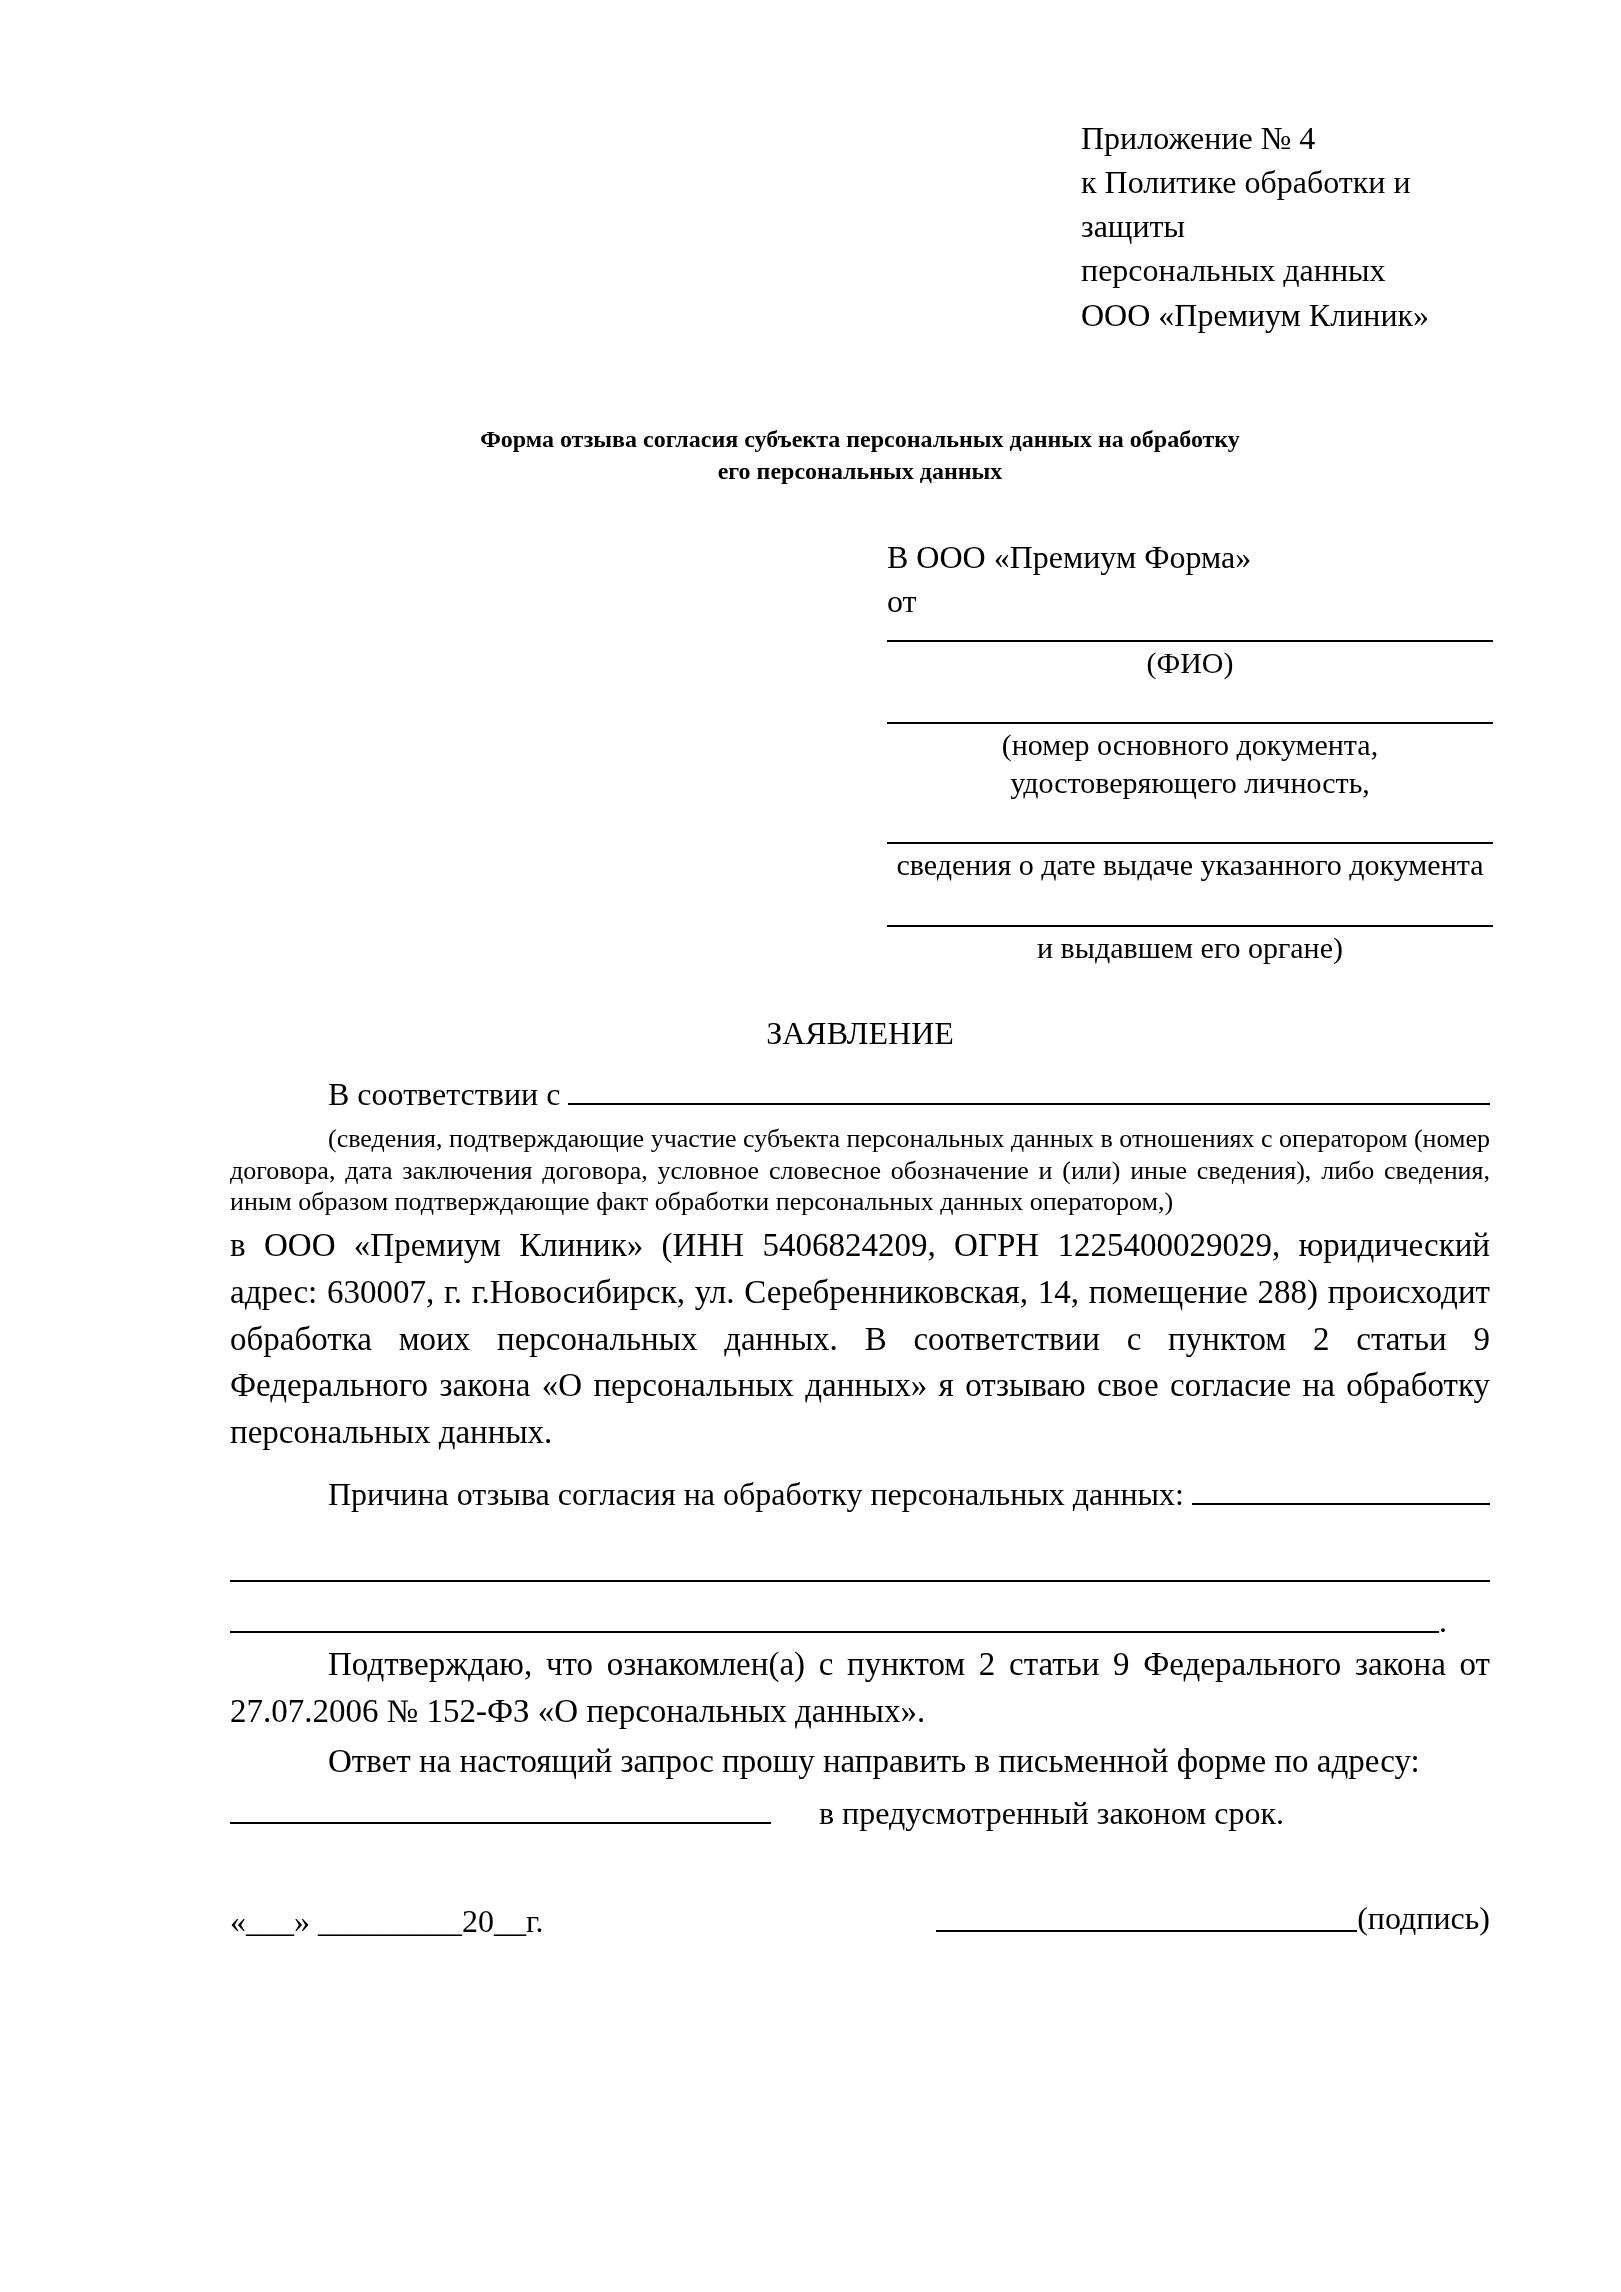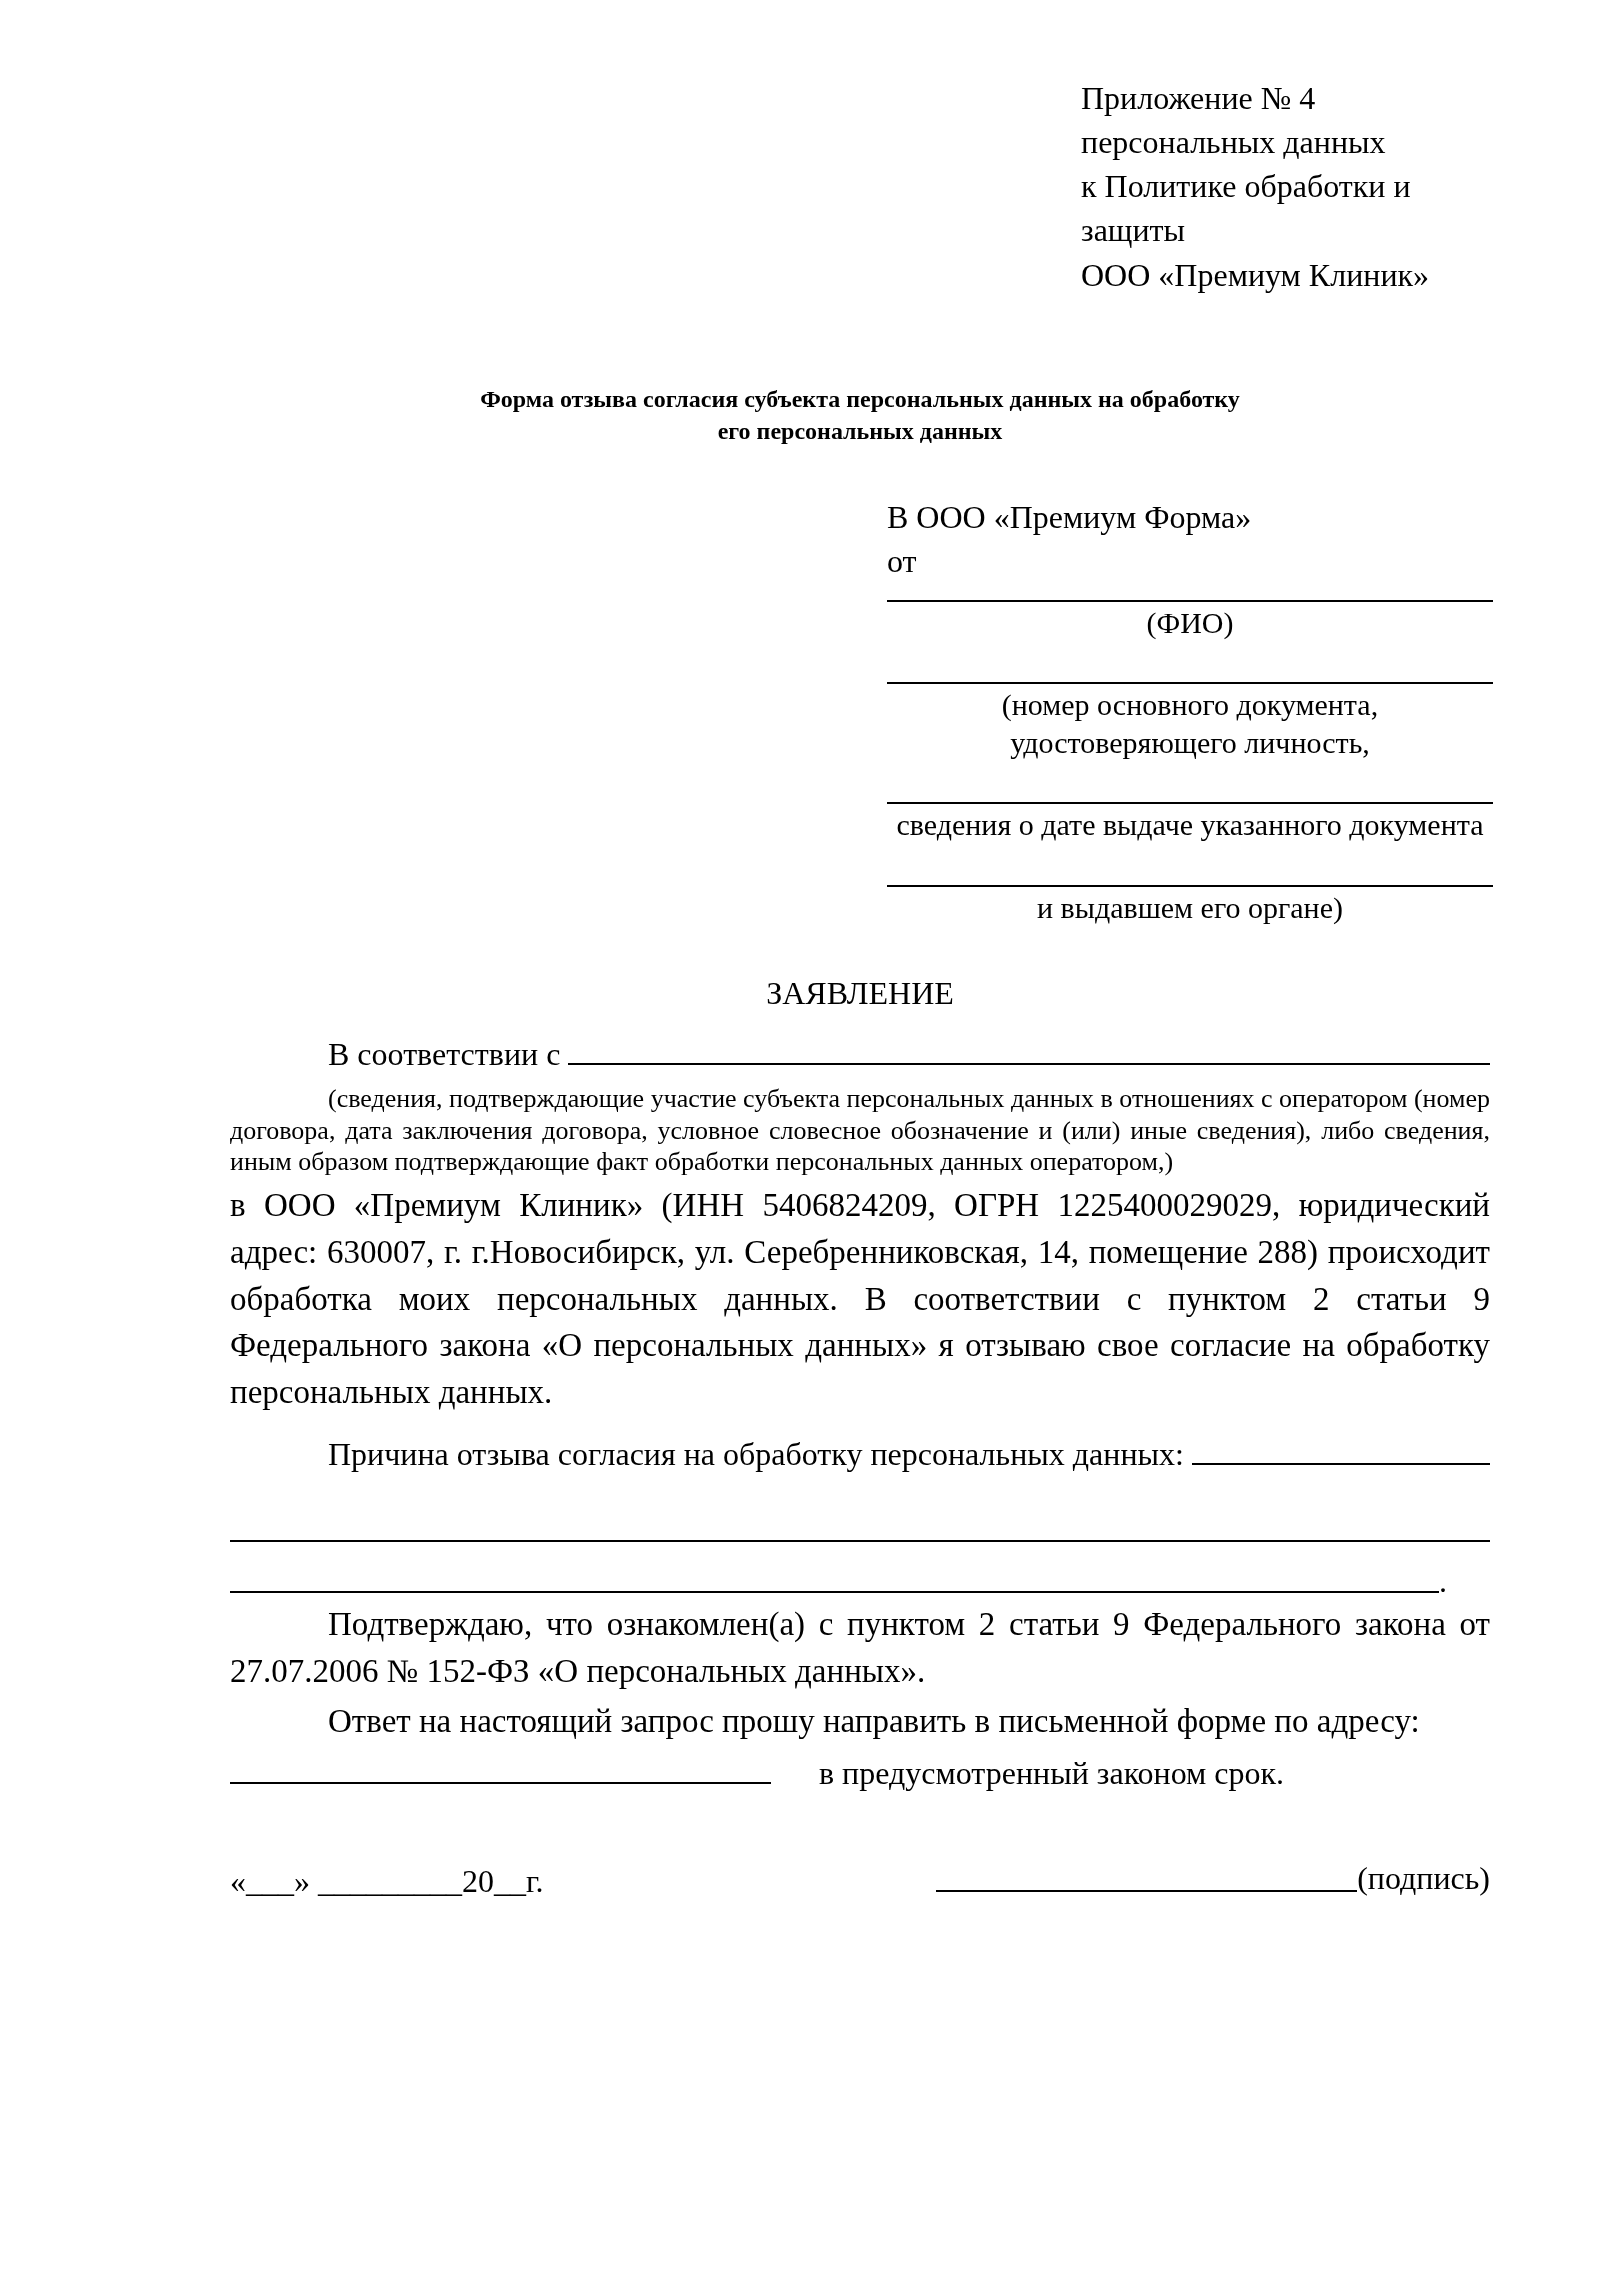--- a/index.html
+++ b/index.html
@@ -7,21 +7,21 @@
     padding: 0;
     background: #888;
   }
   .page {
     position: relative;
     width: 1621px;
     height: 2293px;
     margin: 0 auto;
     background: #ffffff;
     box-sizing: border-box;
-    padding: 76px 131px 0 230px;
+    padding: 116px 131px 0 230px;
     color: #000;
     font-family: "Liberation Serif", "DejaVu Serif", serif;
     font-size: 32px;
     line-height: 1.4;
   }
 
   
   .hdr {
     margin-left: 851px;
     line-height: 1.38;
@@ -141,22 +141,22 @@
   }
   .nowrap { white-space: nowrap; }
 </style>
 </head>
 <body>
 
 <div class="page">
 
   <div class="hdr">
     <div>Приложение № 4</div>
+    <div>к Политике обработки и защиты</div>
     <div>персональных данных</div>
-    <div>к Политике обработки и защиты</div>
     <div>ООО «Премиум Клиник»</div>
   </div>
 
   <div class="title">
     <div>Форма отзыва согласия субъекта персональных данных на обработку</div>
     <div>его персональных данных</div>
   </div>
 
   <div class="addr">
     <div>В ООО «Премиум Форма»</div>

